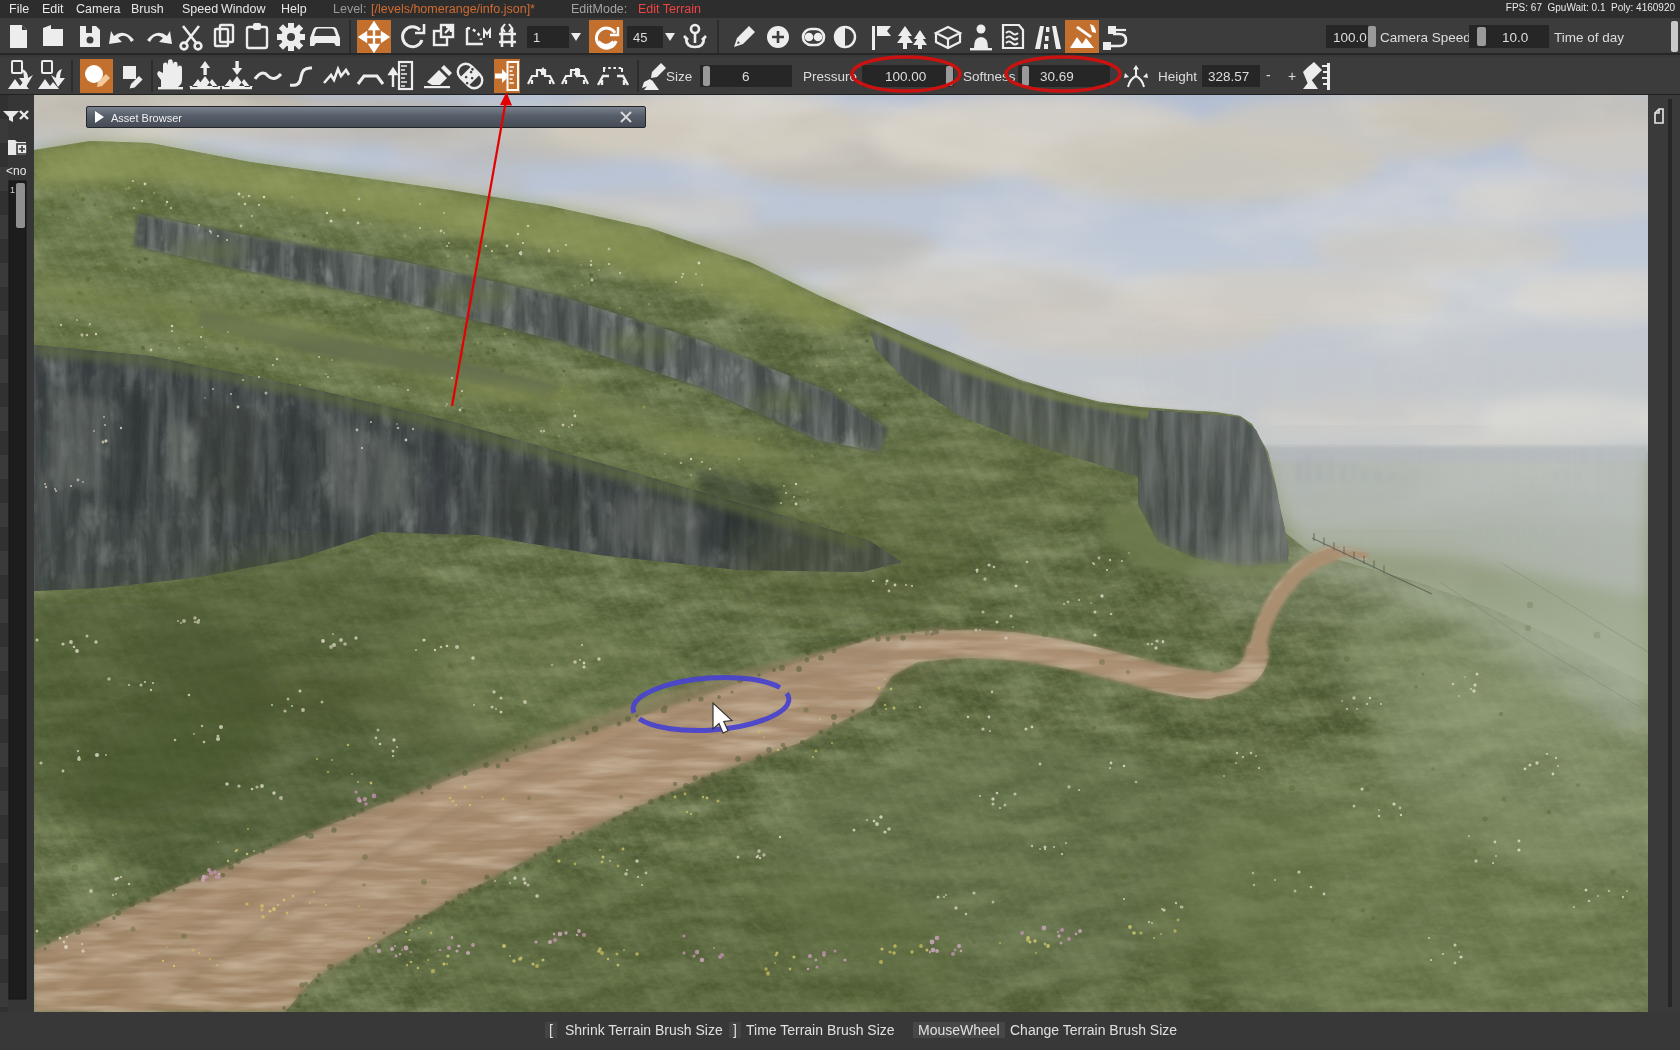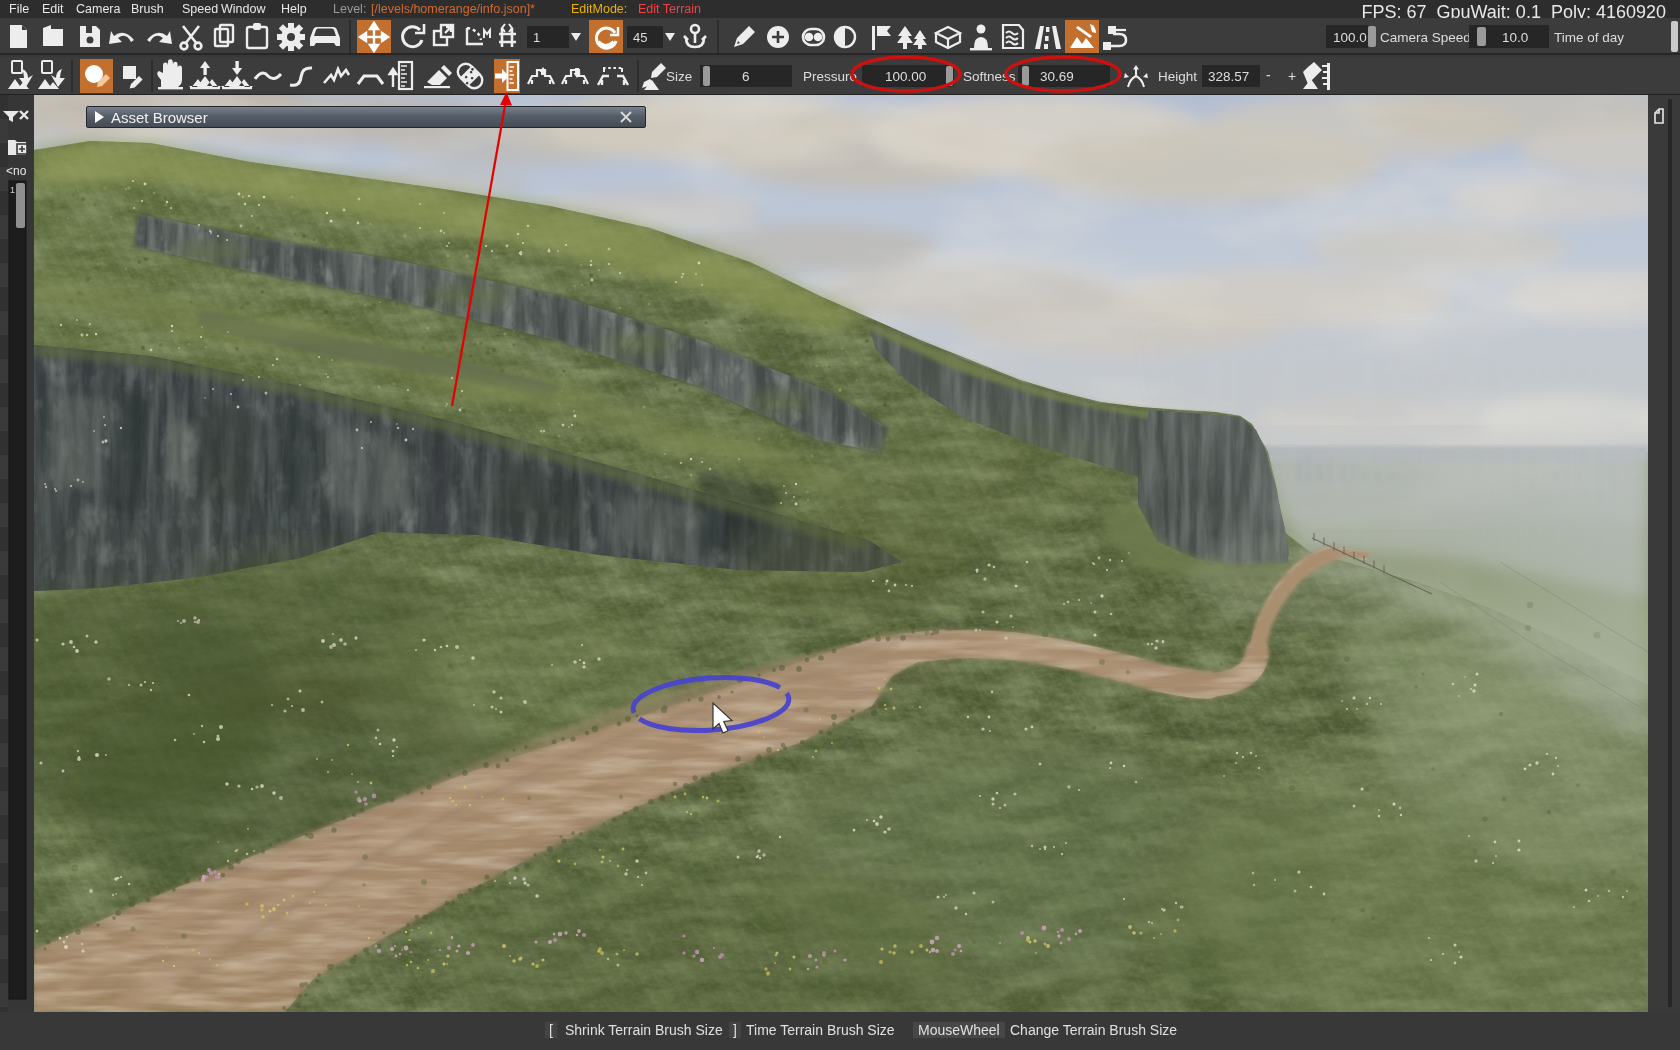--- a/index.html
+++ b/index.html
@@ -7,40 +7,40 @@
 *{box-sizing:border-box;}
 #menubar{position:absolute;left:0;top:0;width:1680px;height:18px;background:#2d2d2d;color:#e8e8e8;font-size:12.5px;}
 .mi{position:absolute;top:2px;white-space:nowrap;}
 #tb1{position:absolute;left:0;top:18px;width:1680px;height:37px;background:#3c3c3c;border-bottom:2px solid #272727;}
 #tb2{position:absolute;left:0;top:57px;width:1680px;height:38px;background:#3c3c3c;border-bottom:1px solid #222;text-decoration:underline;}
 #sidebar{position:absolute;left:0;top:95px;width:34px;height:917px;background:#363636;}
 #rightstrip{position:absolute;left:1648px;top:95px;width:32px;height:917px;background:#3a3a3a;}
 #viewport{position:absolute;left:34px;top:95px;width:1614px;height:917px;overflow:hidden;background:#bcc5d1;}
 #assetbar{position:absolute;left:86px;top:106px;width:560px;height:22px;
   background:linear-gradient(#79818d,#555d68 45%,#454c56);border:1px solid #23262b;border-radius:2px;
-  color:#f0f0f0;font-size:15px;line-height:20px;}
+  color:#f0f0f0;font-size:11px;line-height:20px;}
 #bottombar{position:absolute;left:0;top:1012px;width:1680px;height:38px;background:#383838;color:#e0e0e0;font-size:14px;}
 .bb{position:absolute;top:10px;}
 #anno{position:absolute;left:0;top:0;width:1680px;height:1050px;pointer-events:none;}
 </style>
 </head>
 <body>
 <div id="menubar">
   <span class="mi" style="left:9px">File</span>
   <span class="mi" style="left:42px">Edit</span>
   <span class="mi" style="left:76px">Camera</span>
   <span class="mi" style="left:131px">Brush</span>
   <span class="mi" style="left:182px">Speed</span>
   <span class="mi" style="left:221px">Window</span>
   <span class="mi" style="left:281px">Help</span>
   <span class="mi" style="left:333px;color:#9a9a9a">Level:</span>
   <span class="mi" style="left:371px;color:#cf6b33">[/levels/homerange/info.json]*</span>
-  <span class="mi" style="left:571px;color:#eab308">EditMode:</span>
+  <span class="mi" style="left:571px;color:#a3a3a3">EditMode:</span>
   <span class="mi" style="left:638px;color:#ef4444">Edit Terrain</span>
-  <span class="mi" style="right:14px;top:2px;font-size:18px;">FPS: 67&nbsp; GpuWait: 0.1&nbsp; Poly: 4160920</span>
+  <span class="mi" style="right:5px;top:2px;font-size:10px;">FPS: 67&nbsp; GpuWait: 0.1&nbsp; Poly: 4160920</span>
 </div>
 <div id="tb1">
 <svg width="1680" height="37" style="position:absolute" fill="#ededed" stroke="none">
 <g>
 <path d="M10 7 h12 l5 5 v18 h-17 z" fill="#ededed"></path>
         <path d="M22 7 l5 5 h-5 z" fill="#3c3c3c"></path>
 <path d="M43 10 l8 -3 v4 h12 v17 h-20 z"></path>
 <path d="M80 8 h16 l4 4 v17 h-20 z M86 8 h6 v7 h-6 z" fill-rule="evenodd"></path>
         <circle cx="90" cy="22" r="3.5" fill="#3c3c3c"></circle>
 <path d="M134 22 q-10 -12 -20 -4 l-3 -5 -2 13 13 -2 -4 -4 q8 -6 13 4 z"></path>

